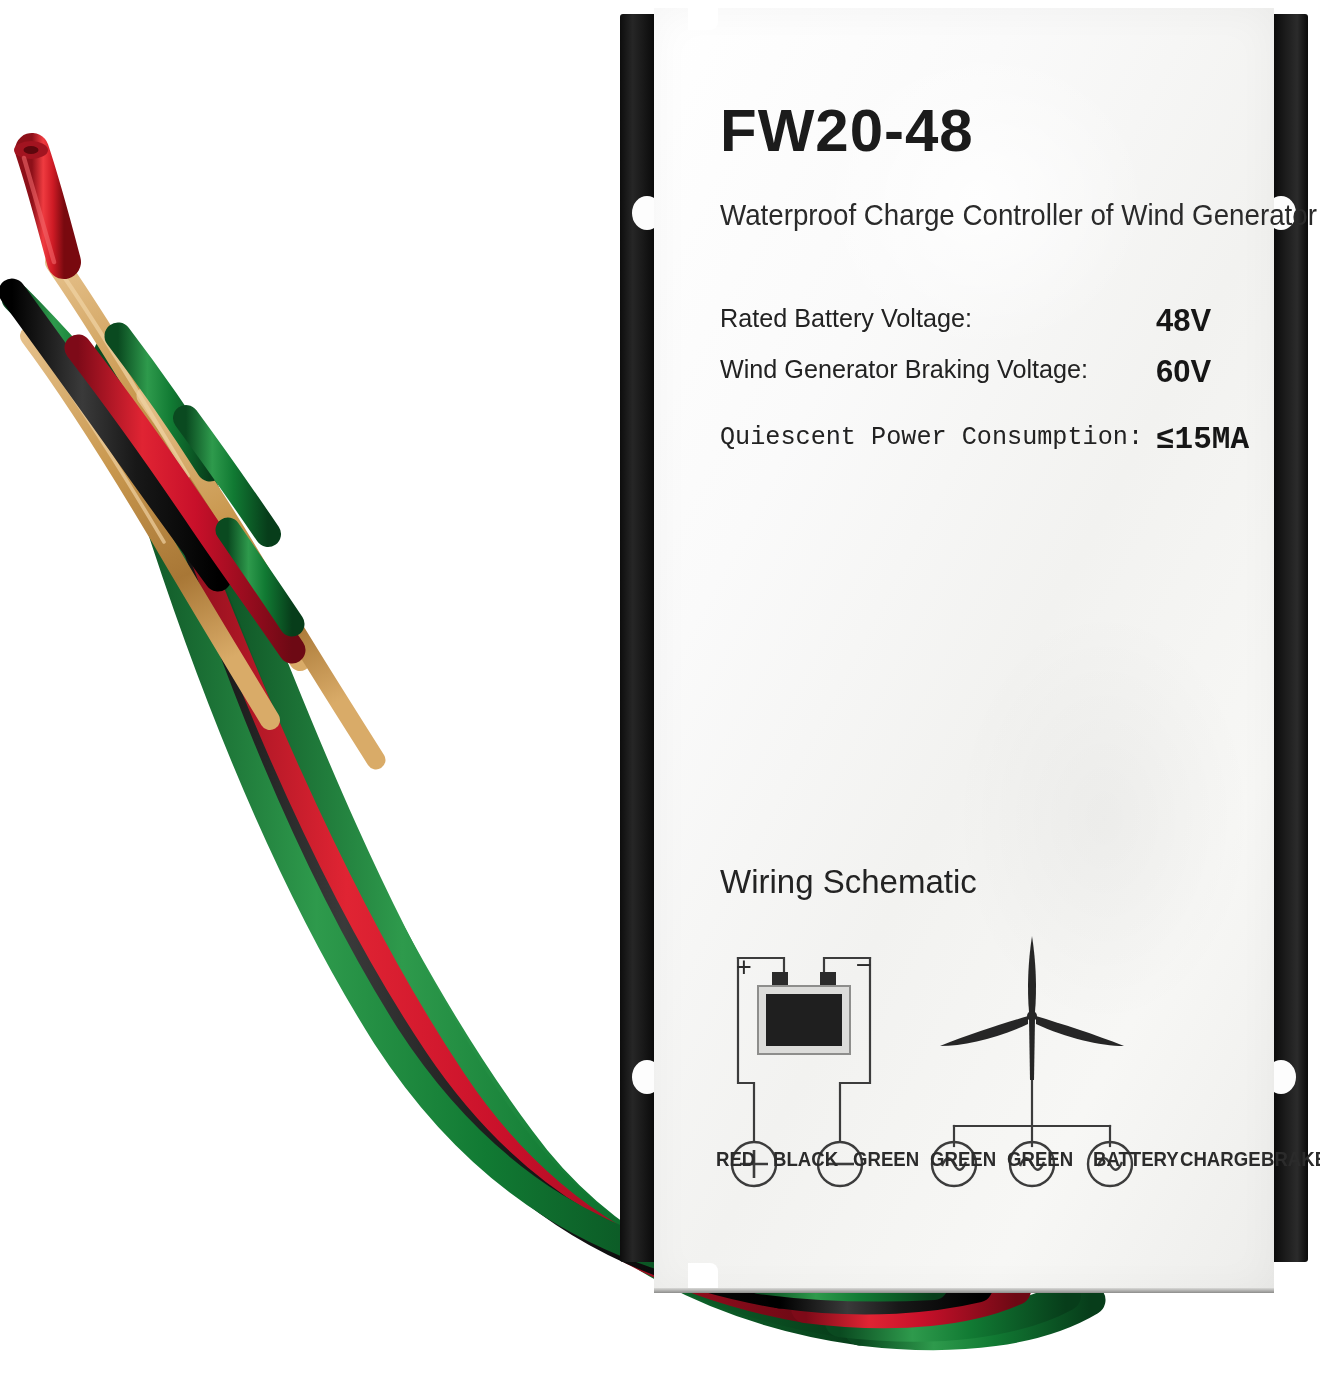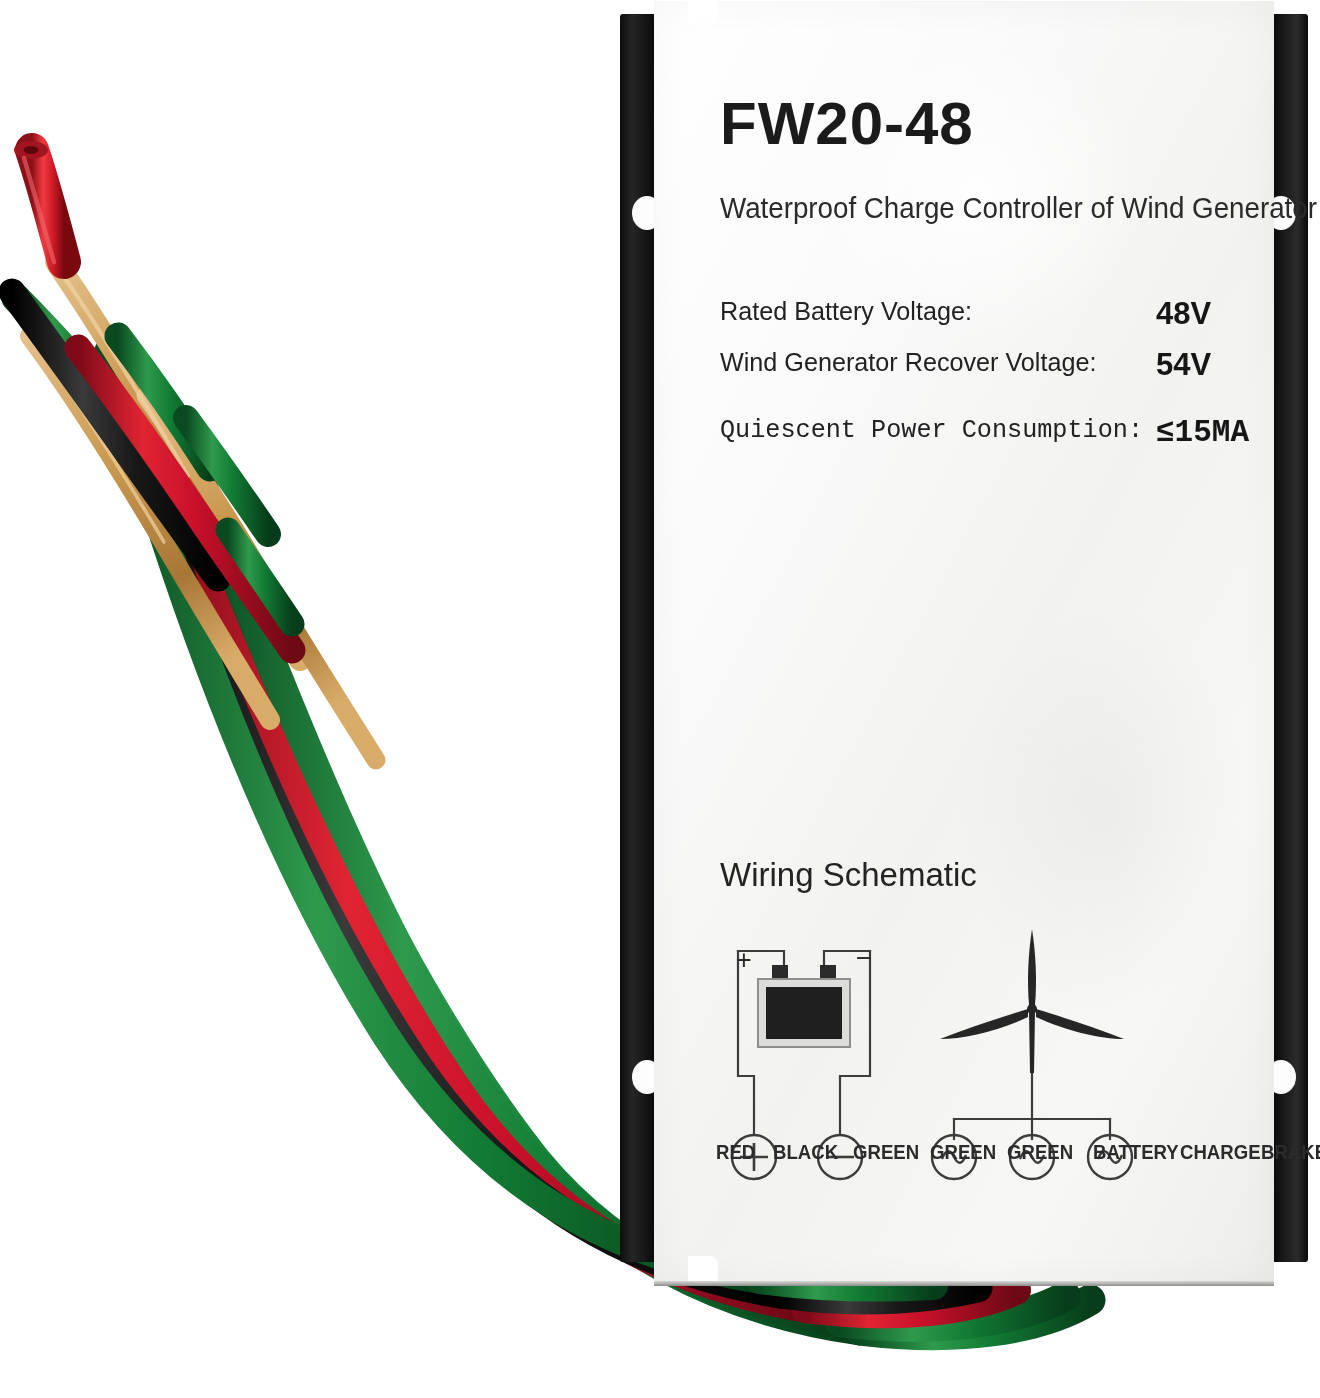--- a/index.html
+++ b/index.html
@@ -47,21 +47,21 @@
     position: absolute;
     background: #fdfdfd;
     border-radius: 50%;
   }
   .mhole.left  { left: 12px; width: 30px; height: 34px; }
   .mhole.right { right: 12px; width: 30px; height: 34px; }
 
   .panel {
     position: absolute;
     left: 34px;
-    top: 1px;
+    top: 8px;
     width: 620px;
     height: 1285px;
     background: linear-gradient(118deg,#ffffff 0%,#fafafa 28%,#f2f2f0 55%,#f7f7f5 78%,#ededeb 100%);
     box-shadow: inset 0 0 42px rgba(0,0,0,0.045);
   }
   .panel-notch {
     position: absolute;
     background: #ffffff;
   }
   .notch-tl { left: 34px;  top: 0px;   width: 30px;  height: 22px; border-radius: 0 0 8px 0; }
@@ -288,22 +288,22 @@
       <div class="title">FW20-48</div>
 
       <div class="subtitle">Waterproof Charge Controller of Wind Generator</div>
 
       <div class="specs">
         <div class="spec-row">
           <span class="spec-label">Rated Battery Voltage:</span>
           <span class="spec-value">48V</span>
         </div>
         <div class="spec-row">
-          <span class="spec-label">Wind Generator Recover Voltage:</span>
-          <span class="spec-value">54V</span>
+          <span class="spec-label">Wind Generator Braking Voltage:</span>
+          <span class="spec-value">60V</span>
         </div>
         <div class="spec-row gap">
           <span class="spec-label">Quiescent Power Consumption:</span>
           <span class="spec-value">≤15MA</span>
         </div>
       </div>
 
       <div class="schematic-title">Wiring Schematic</div>
 
       <svg class="schematic" viewBox="0 0 560 265" xmlns="http://www.w3.org/2000/svg">

